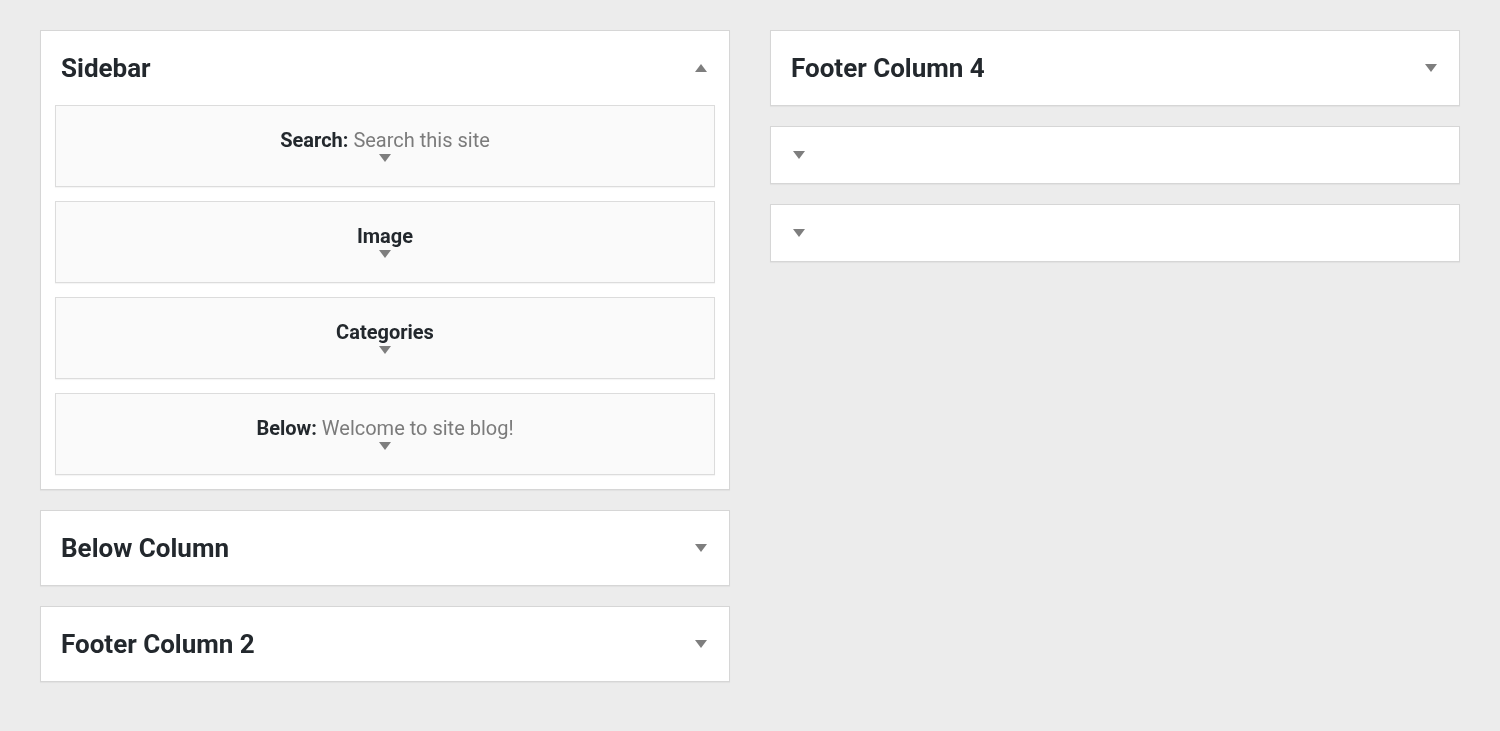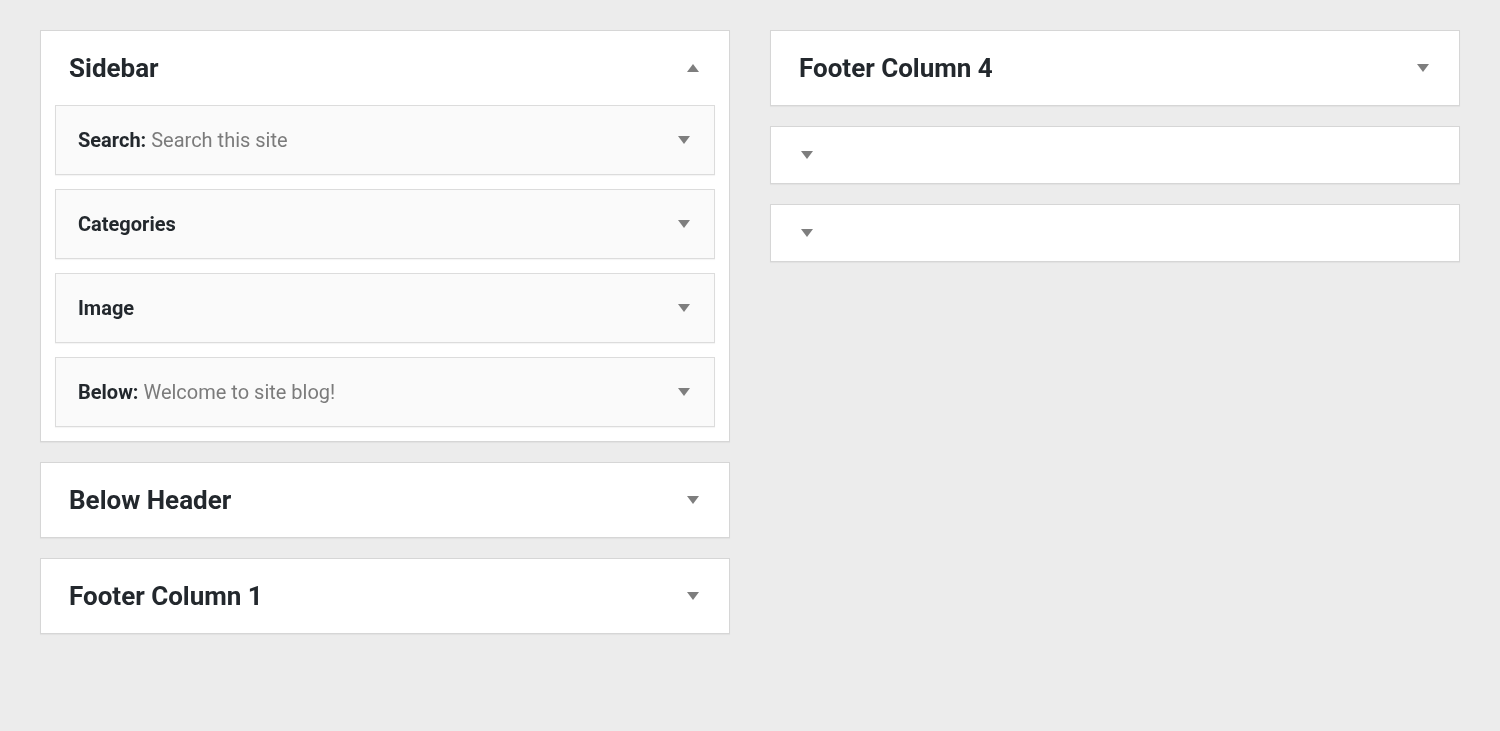--- a/index.html
+++ b/index.html
@@ -24,21 +24,21 @@
     }
     .panel {
       background: #fff;
       border: 1px solid #d6d6d6;
       box-shadow: 0 1px 1px rgba(0,0,0,0.04);
     }
     .panel-header {
       display: flex;
       align-items: center;
       justify-content: space-between;
-      padding: 22px 28px;
+      padding: 22px 20px;
       cursor: pointer;
     }
     .panel-title {
       font-size: 26px;
       font-weight: 700;
       color: #23282d;
     }
     .panel-body {
       padding: 0 14px 14px 14px;
       display: flex;
@@ -49,20 +49,21 @@
       background: #fafafa;
       border: 1px solid #dcdcdc;
       box-shadow: 0 1px 1px rgba(0,0,0,0.04);
     }
     .widget-header {
       display: flex;
       align-items: center;
       justify-content: space-between;
       padding: 22px 22px;
       cursor: pointer;
+      flex-direction: column;
     }
     .widget-title {
       font-size: 20px;
       font-weight: 700;
       color: #23282d;
       white-space: nowrap;
       overflow: hidden;
       text-overflow: ellipsis;
     }
     .widget-subtitle {
@@ -108,73 +109,73 @@
               <svg viewBox="0 0 16 12">
                   <polygon points="2,2 14,2 8,10" fill="#7e7e7e"></polygon>
                 </svg>
             </span>
           </div>
         </div>
 
         <div class="widget">
           <div class="widget-header">
             <span class="widget-title">
+              <span>Image</span>
+            </span>
+            <span class="chevron">
+              <svg viewBox="0 0 16 12">
+                  <polygon points="2,2 14,2 8,10" fill="#7e7e7e"></polygon>
+                </svg>
+            </span>
+          </div>
+        </div>
+
+        <div class="widget">
+          <div class="widget-header">
+            <span class="widget-title">
               <span>Categories</span>
             </span>
             <span class="chevron">
               <svg viewBox="0 0 16 12">
                   <polygon points="2,2 14,2 8,10" fill="#7e7e7e"></polygon>
                 </svg>
             </span>
           </div>
         </div>
 
         <div class="widget">
           <div class="widget-header">
             <span class="widget-title">
-              <span>Image</span>
-            </span>
-            <span class="chevron">
-              <svg viewBox="0 0 16 12">
-                  <polygon points="2,2 14,2 8,10" fill="#7e7e7e"></polygon>
-                </svg>
-            </span>
-          </div>
-        </div>
-
-        <div class="widget">
-          <div class="widget-header">
-            <span class="widget-title">
               <span>Below</span><span>: </span><span class="widget-subtitle">Welcome to site blog!</span>
             </span>
             <span class="chevron">
               <svg viewBox="0 0 16 12">
                   <polygon points="2,2 14,2 8,10" fill="#7e7e7e"></polygon>
                 </svg>
             </span>
           </div>
         </div>
 
       </div>
     </div>
 
     <div class="panel">
       <div class="panel-header">
-        <span class="panel-title">Below Header</span>
-        <span class="chevron">
-          <svg viewBox="0 0 16 12">
-              <polygon points="2,2 14,2 8,10" fill="#7e7e7e"></polygon>
-            </svg>
-        </span>
-      </div>
-    </div>
-
-    <div class="panel">
-      <div class="panel-header">
-        <span class="panel-title">Footer Column 1</span>
+        <span class="panel-title">Below Column</span>
+        <span class="chevron">
+          <svg viewBox="0 0 16 12">
+              <polygon points="2,2 14,2 8,10" fill="#7e7e7e"></polygon>
+            </svg>
+        </span>
+      </div>
+    </div>
+
+    <div class="panel">
+      <div class="panel-header">
+        <span class="panel-title">Footer Column 2</span>
         <span class="chevron">
           <svg viewBox="0 0 16 12">
               <polygon points="2,2 14,2 8,10" fill="#7e7e7e"></polygon>
             </svg>
         </span>
       </div>
     </div>
 
   </div>
 

